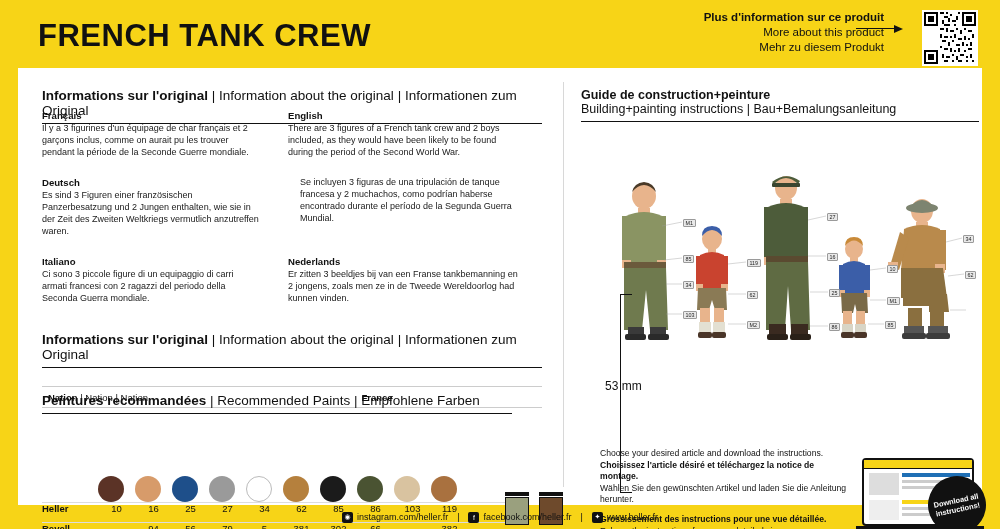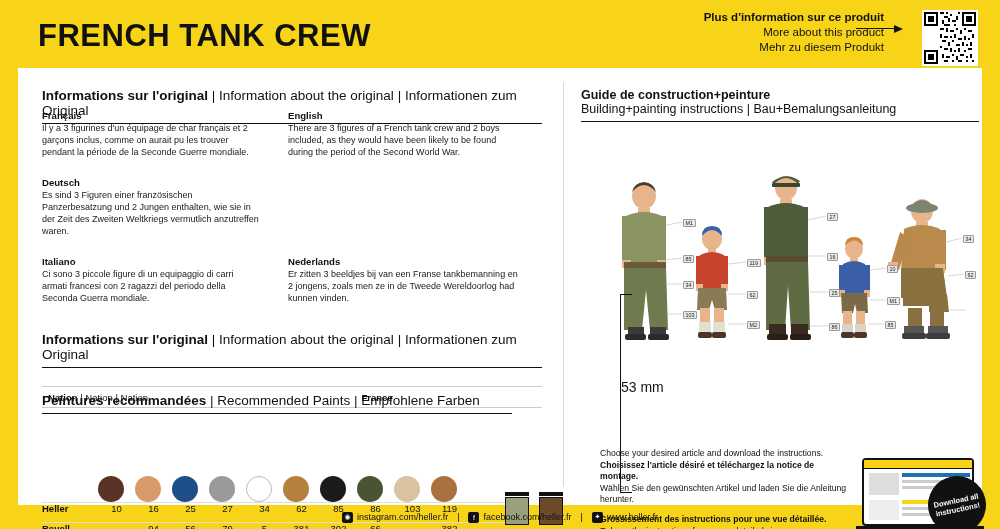--- a/index.html
+++ b/index.html
@@ -85,21 +85,21 @@
   .cans { position:absolute; left:487px; top:424px; width:70px; }
   .can { position:absolute; width:24px; }
   .can .body { width:24px; height:28px; border:1.6px solid #111; }
   .can .lid { width:24px; height:4px; background:#111; margin-bottom:1px; }
   .can .lbl { text-align:center; font-size:9.5px; font-weight:bold; margin-top:2px; }
 
   
   .fig-area { position:absolute; left:560px; top:96px; width:404px; height:250px; }
   .dim-line { position:absolute; left:42px; top:130px; width:1px; height:198px; background:#111; }
   .dim-cap { position:absolute; left:42px; width:12px; height:1px; background:#111; }
-  .dim-label { position:absolute; left:28px; top:215px; font-size:14px;padding-left:15px; }
+  .dim-label { position:absolute; left:12px; top:215px; font-size:12px;padding-left:15px; }
 
   .callout { position:absolute; font-size:5.4px; color:#222; white-space:nowrap; }
   .cnum {
     display:inline-block; background:#e9e9e9; border:0.5px solid #9a9a9a;
     padding:0 1.5px; border-radius:1px;
   }
 
   .instr { position:absolute; left:582px; top:380px; width:250px; font-size:8.6px; line-height:1.35; }
   .instr b { font-size:8.6px; }
   .instr .gap { height:8px; }
@@ -236,20 +236,21 @@
         <div class="block-title">English</div>
         <div class="block-text">There are 3 figures of a French tank crew and 2 boys included, as they would have been likely to be found during the period of the Second World War.</div>
       </div>
     </div>
     <div style="display:flex; margin-top:18px;">
       <div style="width:218px; margin-right:40px;">
         <div class="block-title">Deutsch</div>
         <div class="block-text">Es sind 3 Figuren einer französischen Panzerbesatzung und 2 Jungen enthalten, wie sie in der Zeit des Zweiten Weltkriegs vermutlich anzutreffen waren.</div>
       </div>
       <div style="width:230px;">
+        <div class="block-text">Se incluyen 3 figuras de una tripulación de tanque francesa y 2 muchachos, como podrían haberse encontrado durante el período de la Segunda Guerra Mundial.</div>
       </div>
     </div>
     <div style="display:flex; margin-top:18px;">
       <div style="width:218px; margin-right:28px;">
         <div class="block-title">Italiano</div>
         <div class="block-text">Ci sono 3 piccole figure di un equipaggio di carri armati francesi con 2 ragazzi del periodo della Seconda Guerra mondiale.</div>
       </div>
       <div style="width:230px;">
         <div class="block-title">Nederlands</div>
         <div class="block-text">Er zitten 3 beeldjes bij van een Franse tankbemanning en 2 jongens, zoals men ze in de Tweede Wereldoorlog had kunnen vinden.</div>

